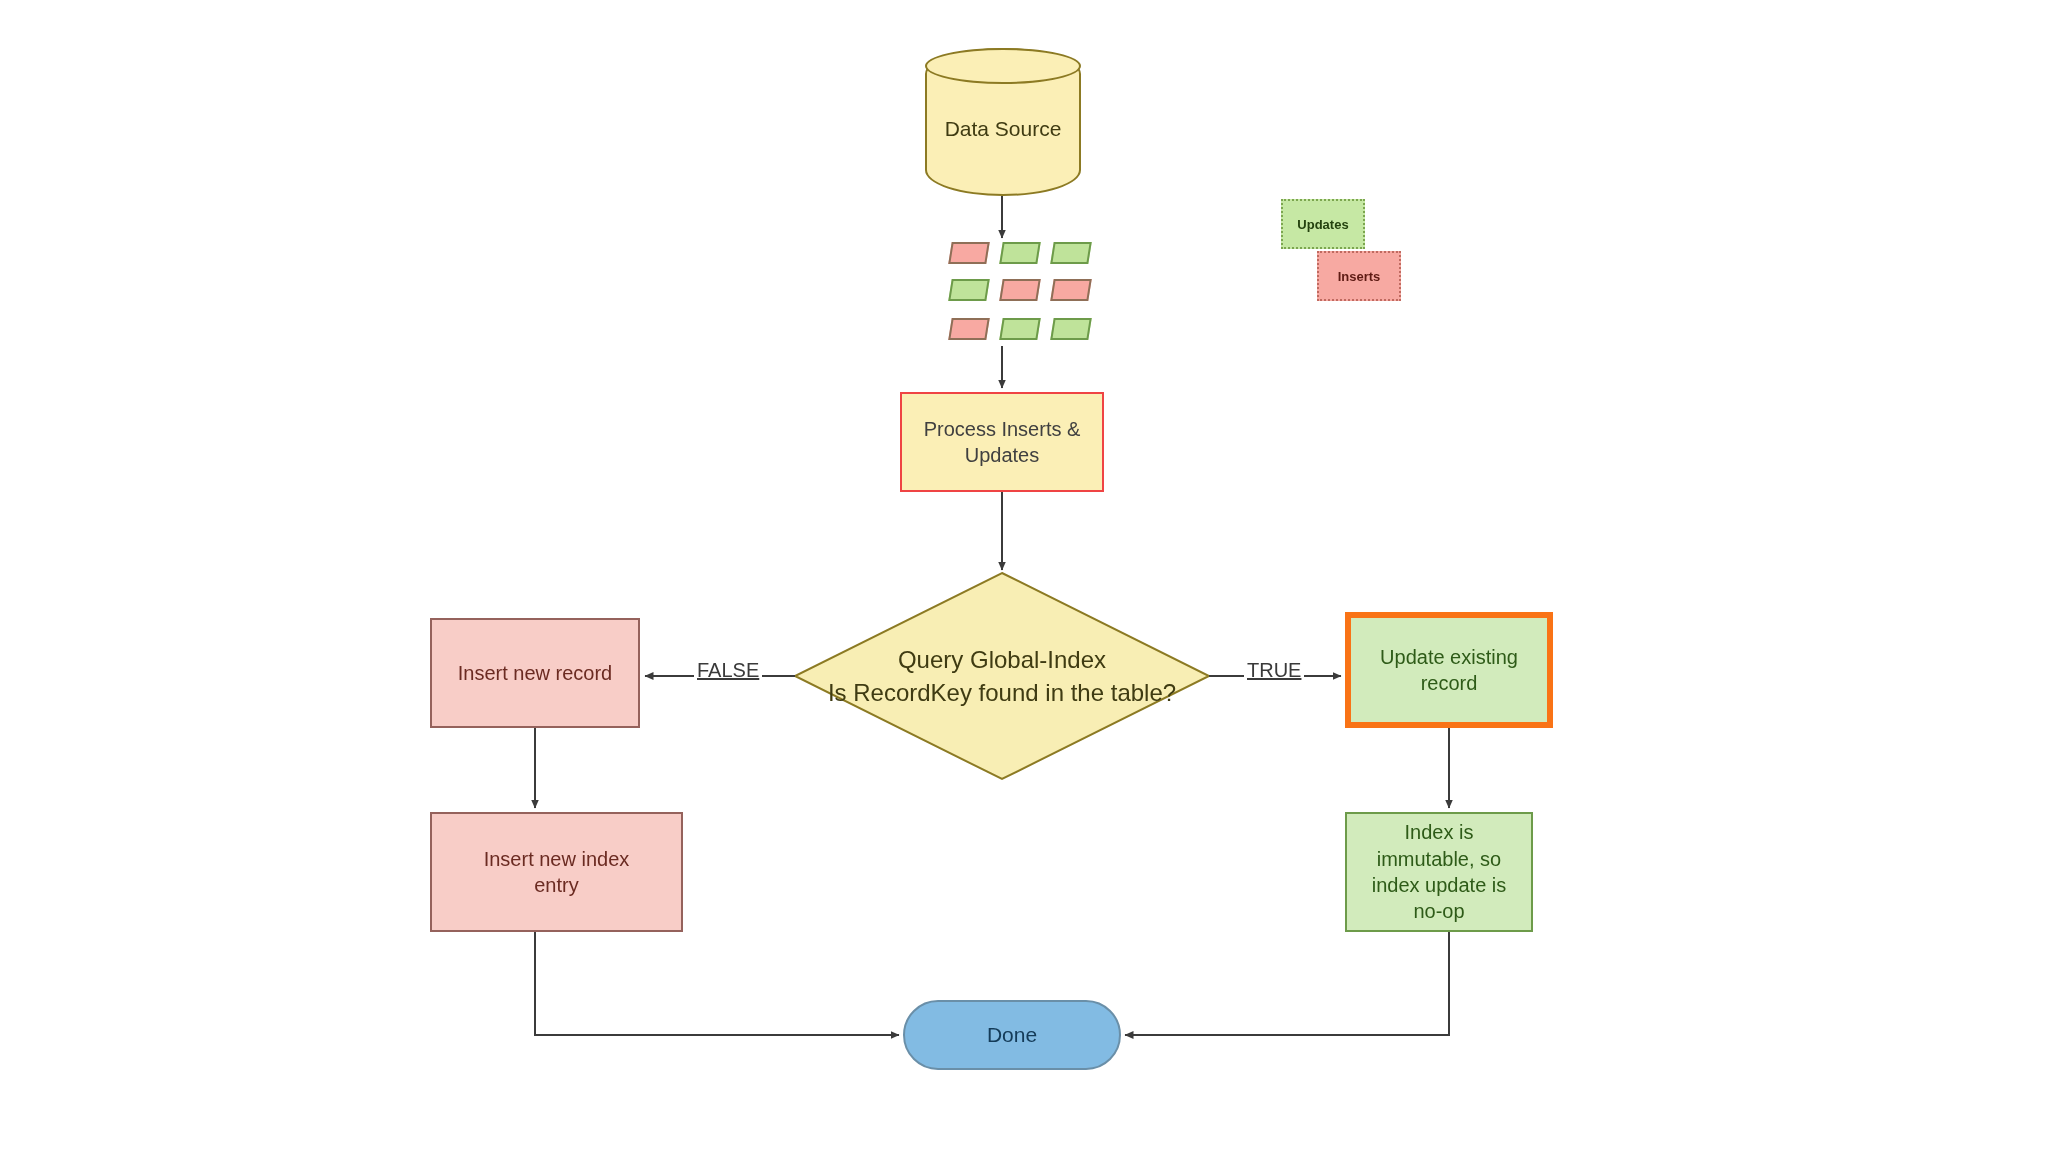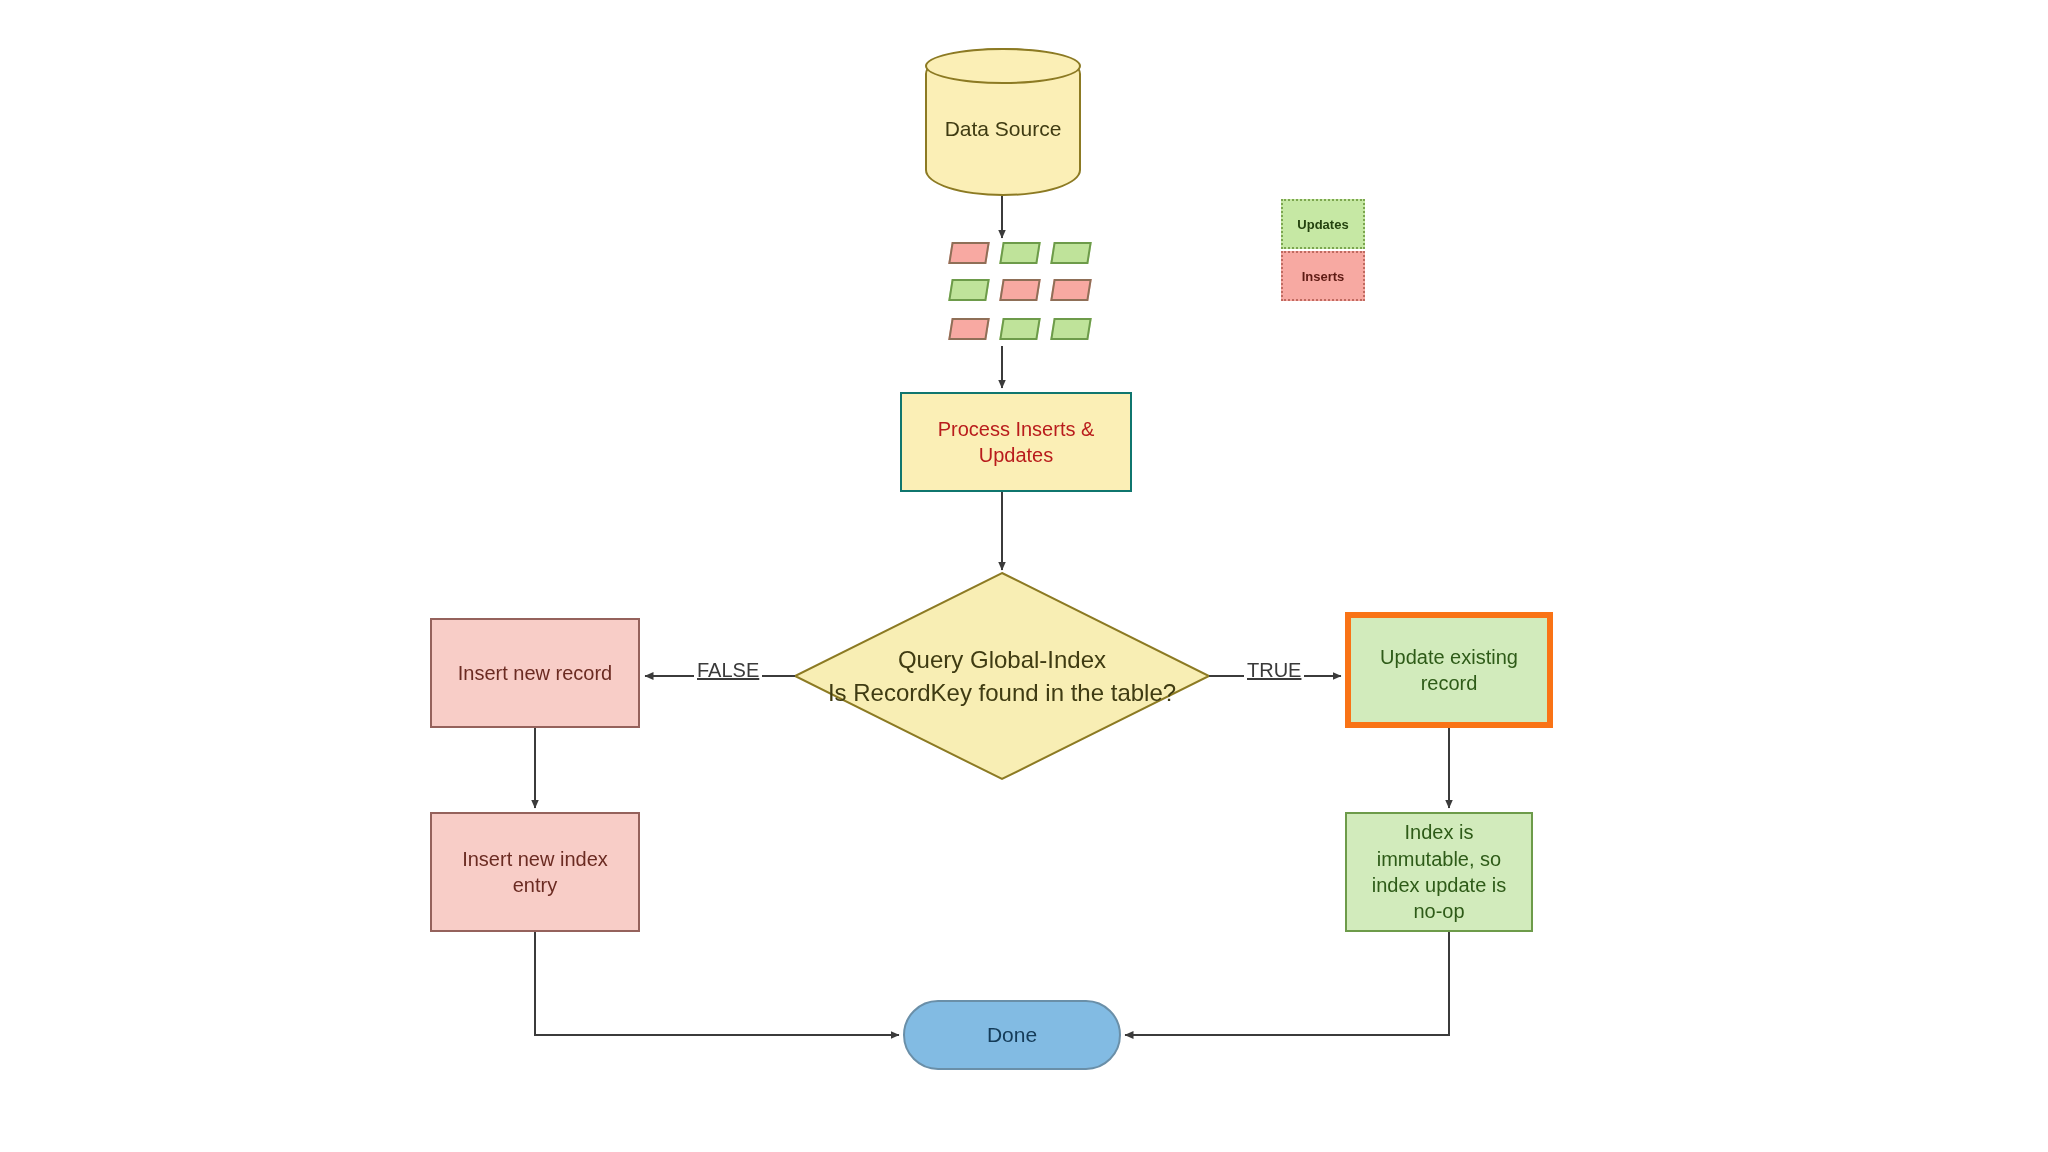--- a/index.html
+++ b/index.html
@@ -80,41 +80,41 @@
     box-sizing: border-box;
     transform: skewX(-9deg);
   }
   .chip.insert { background: #f8a9a2; border: 2px solid #8f6f57; }
   .chip.update { background: #bfe39a; border: 2px solid #6d9b4a; }
 
   
   #process-box {
     left: 900px;
     top: 392px;
-    width: 232px;
+    width: 204px;
     height: 100px;
     background: #fbefb6;
-    border: 2px solid #0f766e;
-    font-size: 20px;
-    color: #b91c1c;
+    border: 2px solid #ef4444;
+    font-size: 20px;
+    color: #404040;
   }
   #insert-record-box {
     left: 430px;
     top: 618px;
     width: 210px;
     height: 110px;
     background: #f8cdc7;
     border: 2px solid #95625c;
     font-size: 20px;
     color: #6b2b22;
   }
   #insert-index-box {
     left: 430px;
     top: 812px;
-    width: 210px;
+    width: 253px;
     height: 120px;
     background: #f8cdc7;
     border: 2px solid #95625c;
     font-size: 20px;
     color: #6b2b22;
   }
   #update-record-box {
     left: 1345px;
     top: 612px;
     width: 208px;
@@ -200,20 +200,21 @@
     top: 0;
     background: #c6e8a4;
     border: 2px dotted #7ca64f;
     color: #24420f;
   }
   #legend-inserts {
     top: 52px;
     background: #f7a9a2;
     border: 2px dotted #c06a60;
     color: #5e1b14;
+    margin-left: 36px;
   }
 </style>
 </head>
 <body>
 
 <svg id="canvas" viewBox="0 0 2048 1152" xmlns="http://www.w3.org/2000/svg">
   <defs>
     <marker id="arrow" markerWidth="10" markerHeight="10" refX="8.5" refY="4" orient="auto" markerUnits="userSpaceOnUse">
       <path d="M0,0 L9,4 L0,8 z" fill="#3b3b3b"></path>
     </marker>

